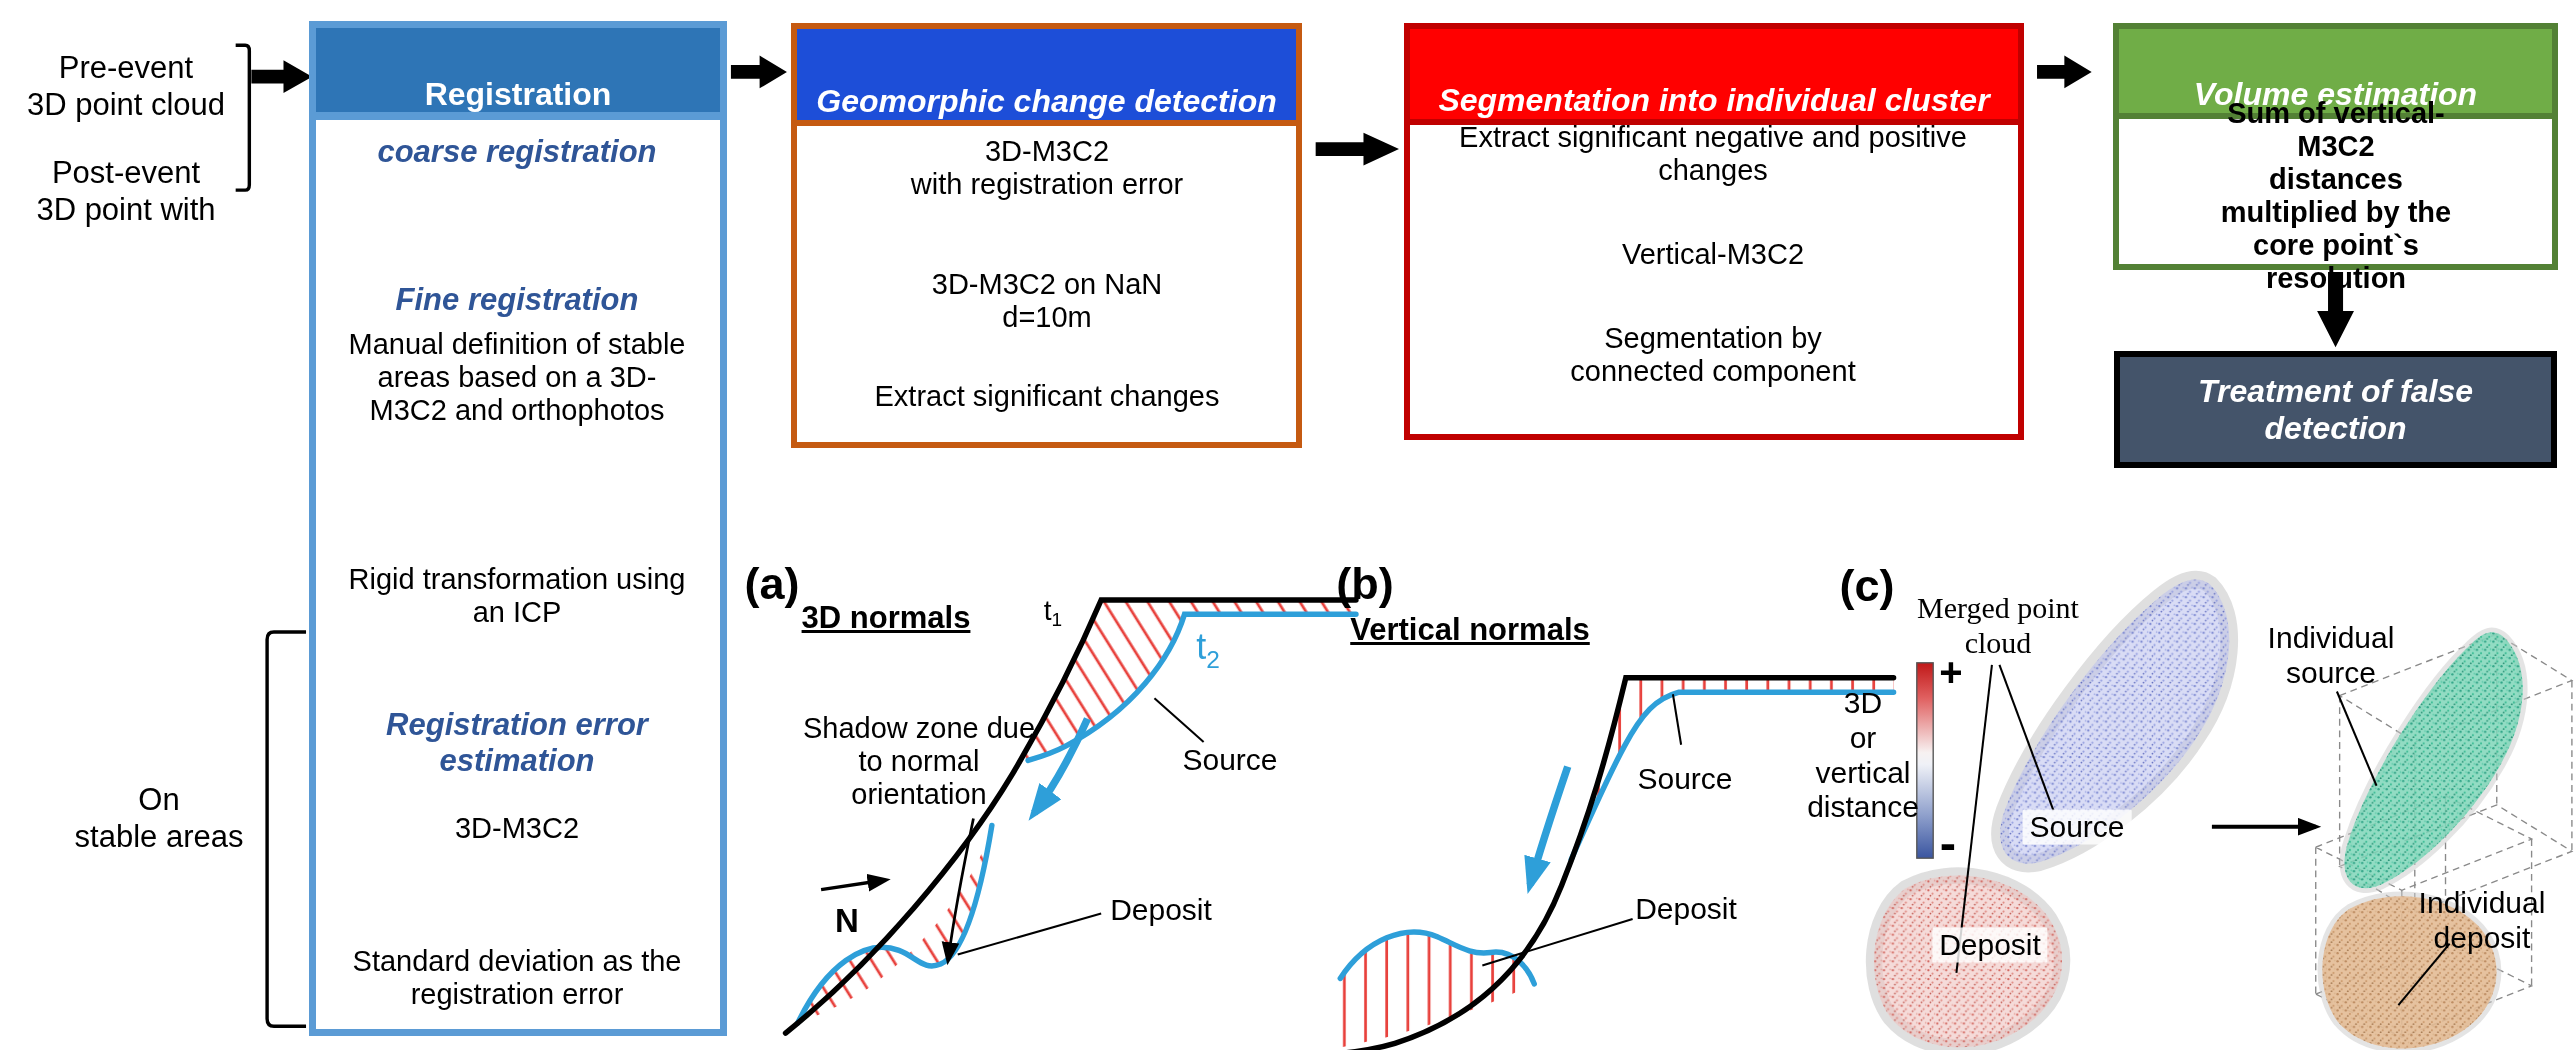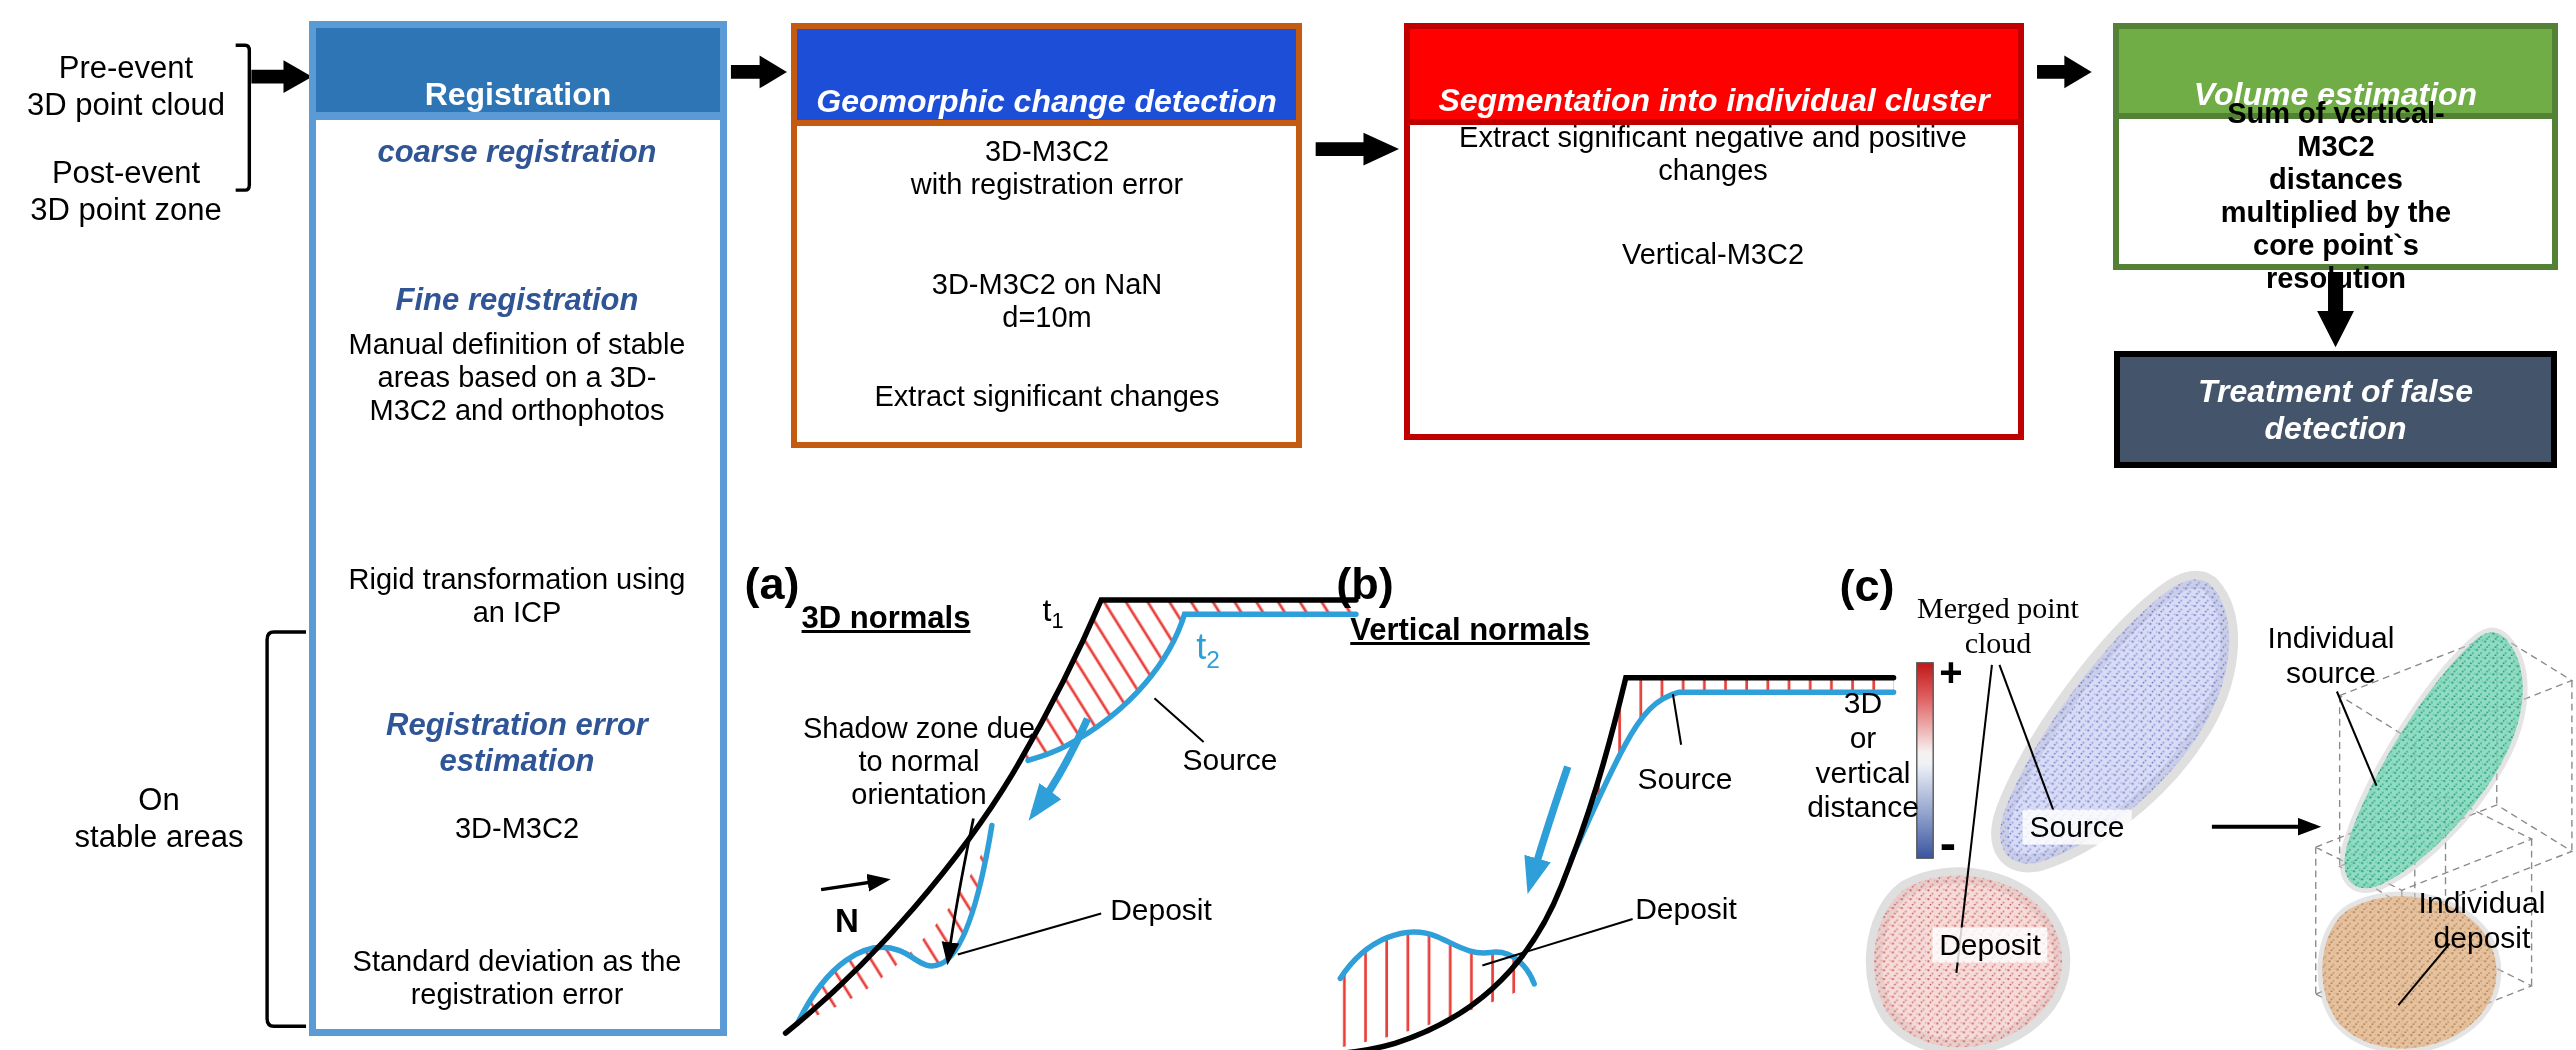--- a/index.html
+++ b/index.html
@@ -191,21 +191,21 @@
         <path d="M3440,1330 C3505,1295 3600,1312 3638,1368 C3670,1418 3655,1478 3600,1512 C3540,1548 3460,1540 3422,1495 C3388,1450 3392,1360 3440,1330 Z" fill="url(#dotsTan)" opacity="0.95"></path>
       </g>
       <line x1="3421" y1="1012" x2="3479" y2="1150" stroke="#000" stroke-width="3"></line>
       <line x1="3586" y1="1381" x2="3511" y2="1471" stroke="#000" stroke-width="3"></line>
     </g>
   </svg>
 
   <div class="t label46" style="left:126px; top:57px;margin-top:30px;">Pre-event
 3D point cloud</div>
   <div class="t label46" style="left:126px; top:192px;">Post-event
-3D point zone</div>
+3D point with</div>
   <div class="t label46" style="left:159px; top:819px;">On
 stable areas</div>
 
   <div class="obox reg-outer">
     <div class="hdr reg-hdr">
       <span class="hdrText">Registration</span>
     </div>
   </div>
   <div class="t sectionTitle" style="left:517px; top:152px;">coarse registration</div>
   <div class="t sectionTitle" style="left:517px; top:300px;">Fine registration</div>
@@ -234,38 +234,40 @@
 
   <div class="obox seg-outer">
     <div class="hdr seg-hdr">
       <span class="hdrText hdrItalic">Segmentation into individual
 cluster</span>
     </div>
   </div>
   <div class="t body42" style="left:1713px; top:154px;">Extract significant negative and positive
 changes</div>
   <div class="t body42" style="left:1713px; top:255px;">Vertical-M3C2</div>
+  <div class="t body42" style="left:1713px; top:355px;">Segmentation by
+connected component</div>
 
   <div class="obox vol-outer">
     <div class="hdr vol-hdr">
       <span class="hdrText hdrItalic">Volume estimation</span>
     </div>
   </div>
   <div class="t body42" style="left:2336px; top:196px;font-weight:bold;">Sum of vertical-M3C2
 distances multiplied by the
 core point`s resolution</div>
 
   <div class="treat-box">
     <span class="hdrText hdrItalic" style="text-align:center; white-space:pre-line;">Treatment of false
 detection</span>
   </div>
 
   <div class="t panelTag" style="left:772px; top:584px;">(a)</div>
   <div class="t diagTitle" style="left:886px; top:618px;">3D normals</div>
-  <div class="t" style="left:1053px; top:613px; font-size:32px;"><span>t</span><sub>1</sub></div>
+  <div class="t" style="left:1053px; top:613px; font-size:28px;"><span>t</span><sub>1</sub></div>
   <div class="t blue" style="left:1208px; top:650px; font-size:36px;"><span>t</span><sub>2</sub></div>
   <div class="t body42" style="left:887px; top:762px;margin-left:32px;">Shadow zone due
 to normal
 orientation</div>
   <div class="t" style="left:847px; top:921px; font-size:33px; font-weight:bold;">N</div>
   <div class="t body44" style="left:1230px; top:760px;">Source</div>
   <div class="t body44" style="left:1161px; top:910px;">Deposit</div>
 
   <div class="t panelTag" style="left:1365px; top:584px;">(b)</div>
   <div class="t diagTitle" style="left:1470px; top:630px;">Vertical normals</div>

